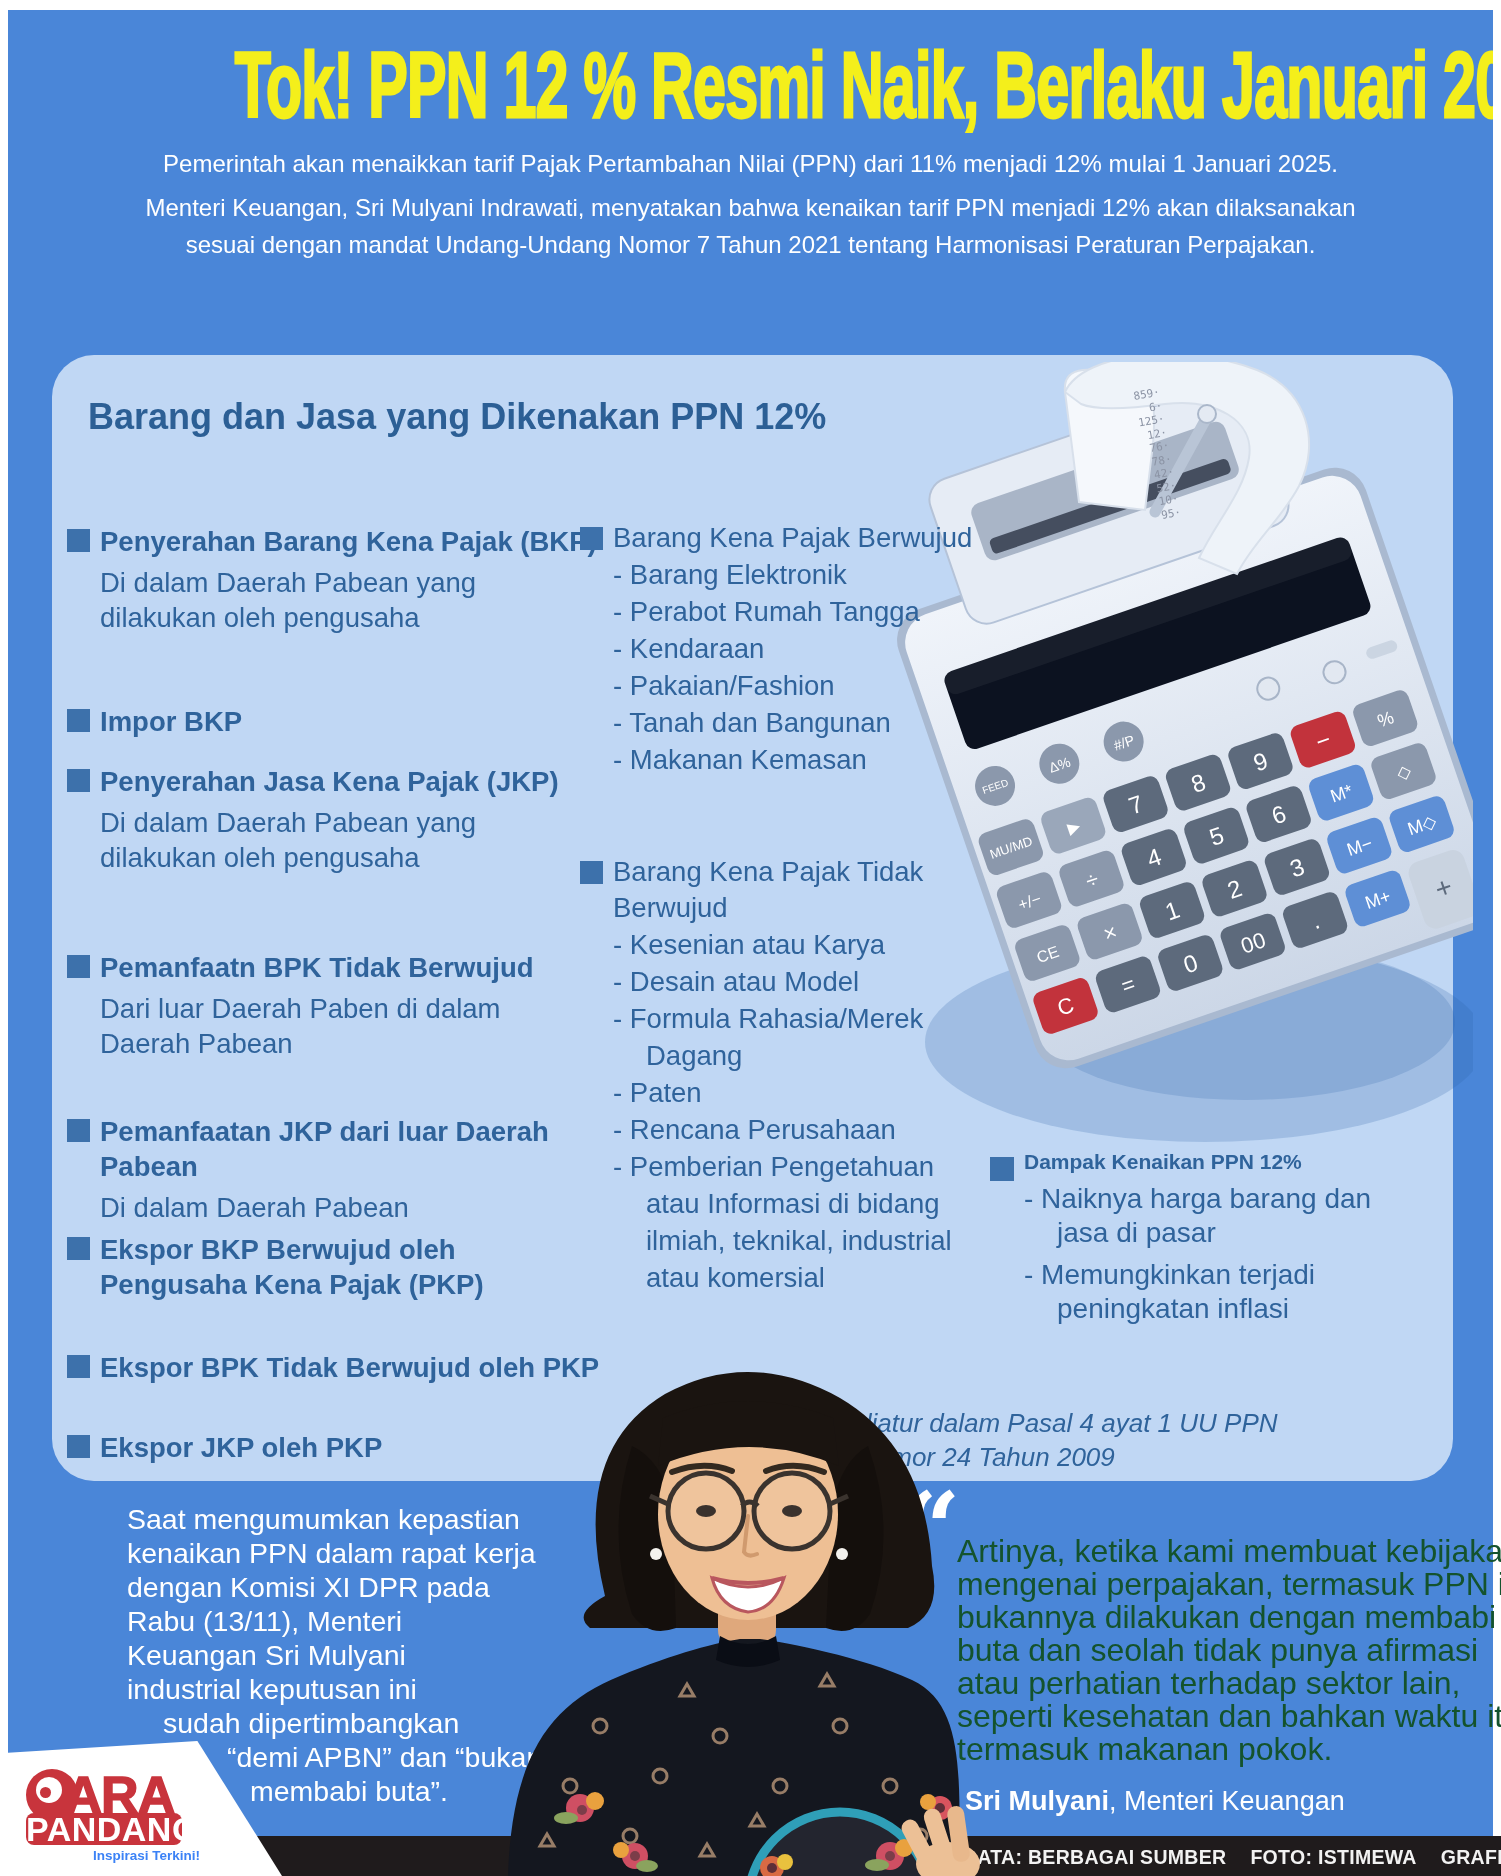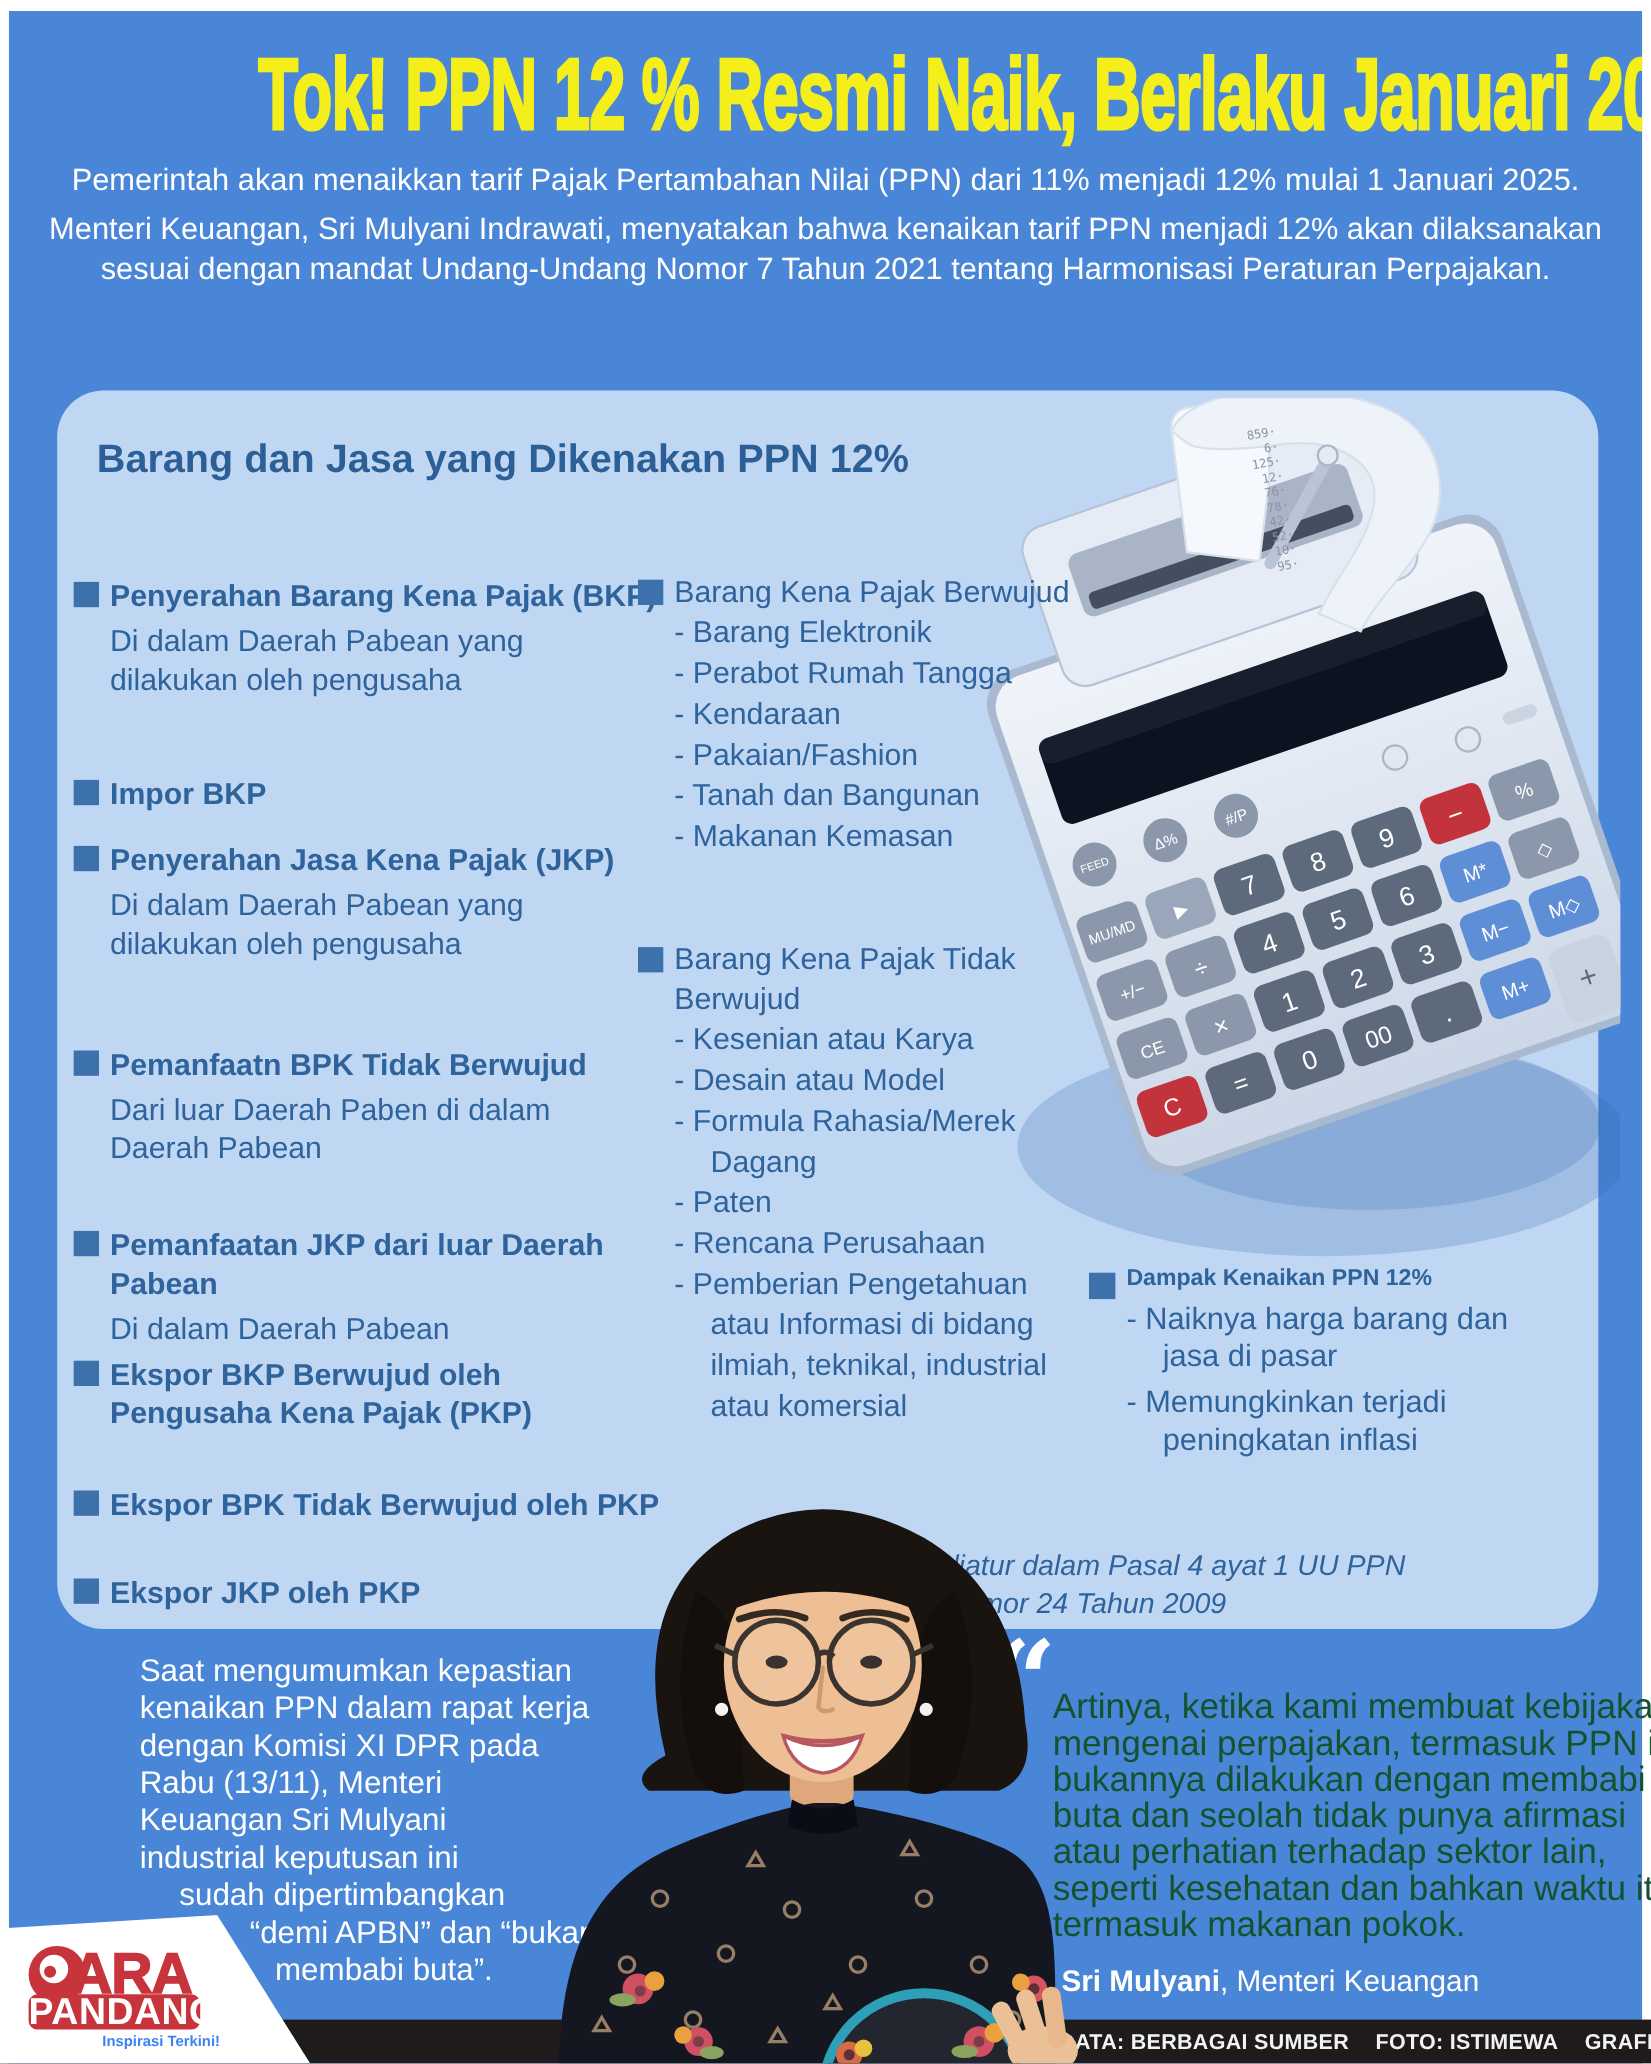--- a/index.html
+++ b/index.html
@@ -6,21 +6,21 @@
   body{width:1501px;height:1876px;position:relative;overflow:hidden;background:#ffffff;
        font-family:"Liberation Sans",sans-serif;}
   
   .bg{position:absolute;left:8px;top:10px;width:1485px;height:1866px;background:#4a86d8;z-index:0}
   
   .title-wrap{position:absolute;left:0;top:38px;width:1501px;text-align:center;z-index:2}
   .title{display:inline-block;font-size:80px;font-weight:700;color:#f4ef1b;
          -webkit-text-stroke:2.5px #f4ef1b;letter-spacing:-1px;white-space:nowrap;
          transform:scale(0.74,1.15);transform-origin:center top;line-height:84px}
   .intro{position:absolute;left:0;width:1501px;text-align:center;color:#ffffff;
-         font-size:28px;line-height:36px;z-index:2;white-space:nowrap}
+         font-size:24px;line-height:36px;z-index:2;white-space:nowrap}
   
   .panel{position:absolute;left:52px;top:355px;width:1401px;height:1126px;background:#c0d7f4;
          border-radius:42px;z-index:1}
   .p-head{position:absolute;left:88px;top:396px;font-size:36px;font-weight:700;color:#2c5f95;z-index:2;white-space:nowrap}
   .sq{position:absolute;width:23px;height:23px;background:#3d71ab;z-index:2}
   .li{position:absolute;left:100px;color:#2f639b;font-size:27.5px;line-height:35px;z-index:2}
   .li .it{font-weight:700;width:545px}
   .li .id{margin-top:6px;width:412px}
   .mg{position:absolute;left:613px;width:378px;color:#2f639b;font-size:27.5px;line-height:37px;z-index:3}
   .mg .mt{font-weight:400;width:362px;line-height:36px}

